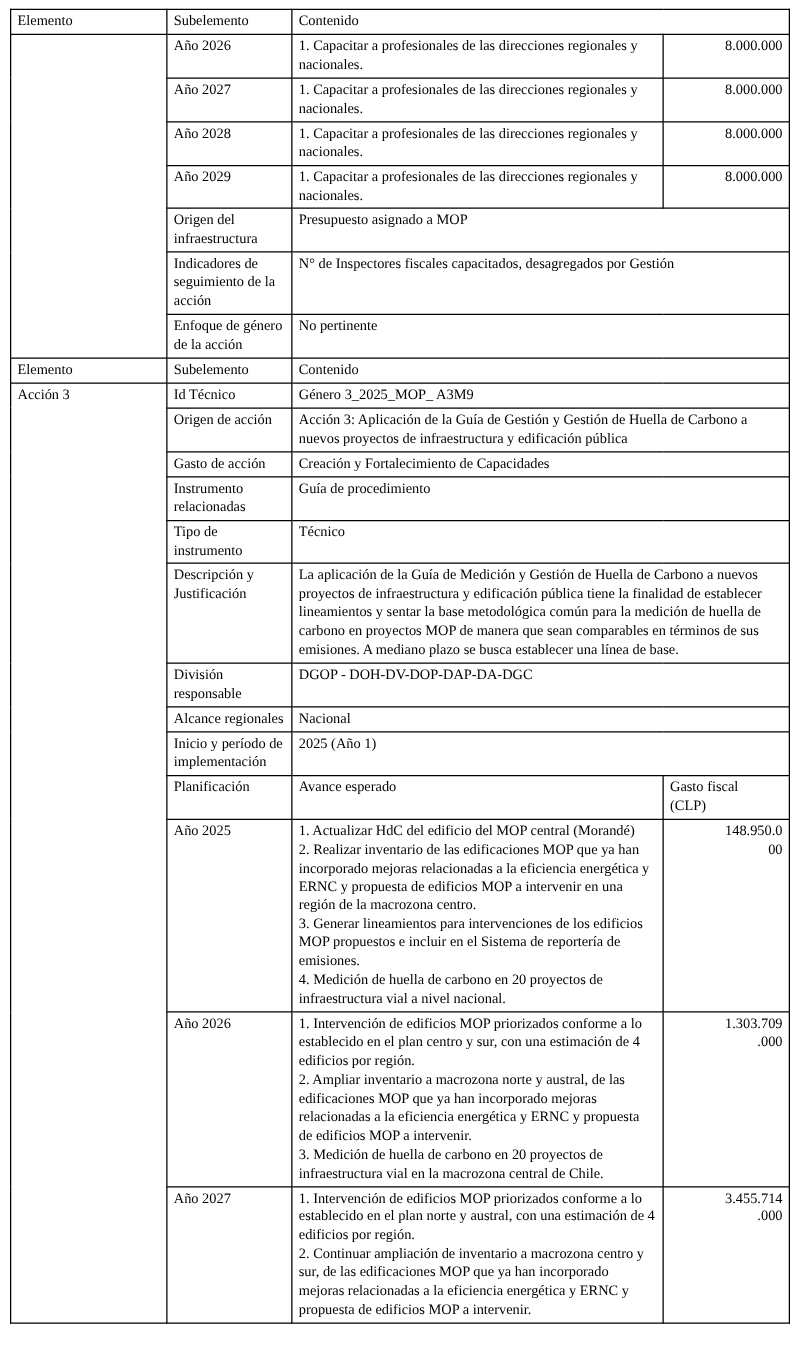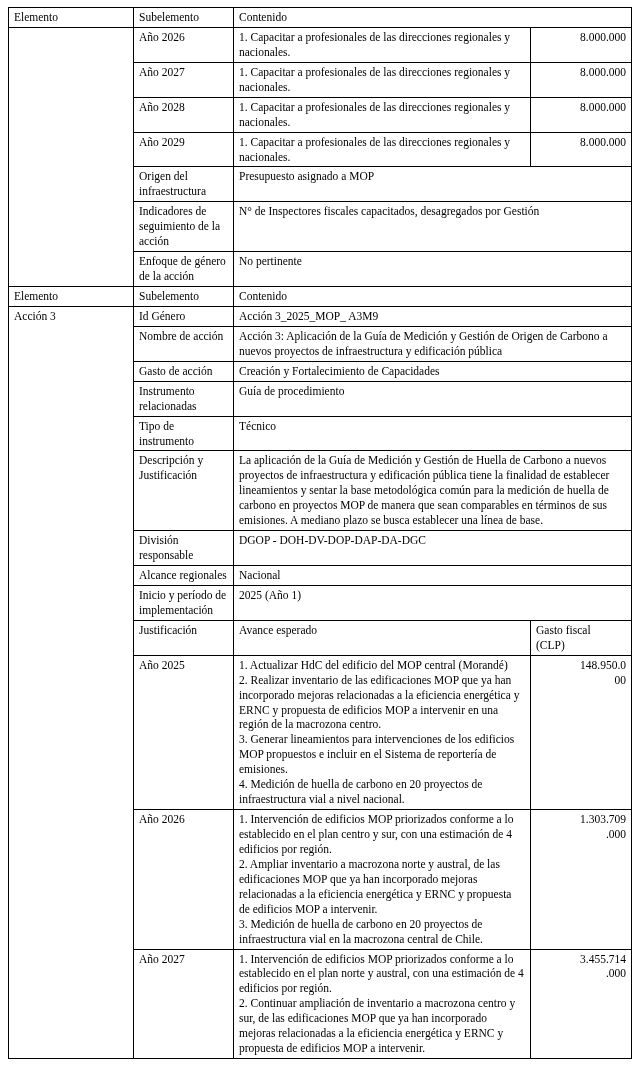--- a/index.html
+++ b/index.html
@@ -89,26 +89,26 @@
   </tr>
 
   <tr>
     <th class="c">Elemento</th>
     <th>Subelemento</th>
     <th class="c" colspan="2">Contenido</th>
   </tr>
 
   <tr>
     <td rowspan="13" class="c b">Acción 3</td>
-    <td>Id Género</td>
-    <td class="c b" colspan="2">Acción 3_2025_MOP_ A3M9</td>
+    <td>Id Técnico</td>
+    <td class="c b" colspan="2">Género 3_2025_MOP_ A3M9</td>
   </tr>
   <tr>
-    <td>Nombre de acción</td>
-    <td class="c" colspan="2">Acción 3: Aplicación de la Guía de Medición y Gestión de Origen de Carbono a nuevos proyectos de infraestructura y edificación pública</td>
+    <td>Origen de acción</td>
+    <td class="c" colspan="2">Acción 3: Aplicación de la Guía de Gestión y Gestión de Huella de Carbono a nuevos proyectos de infraestructura y edificación pública</td>
   </tr>
   <tr>
     <td>Gasto de acción</td>
     <td class="c" colspan="2">Creación y Fortalecimiento de Capacidades</td>
   </tr>
   <tr>
     <td>Instrumento relacionadas</td>
     <td class="c" colspan="2">Guía de procedimiento</td>
   </tr>
   <tr>
@@ -126,21 +126,21 @@
   <tr>
     <td>Alcance regionales</td>
     <td class="c" colspan="2">Nacional</td>
   </tr>
   <tr>
     <td>Inicio y período de implementación</td>
     <td class="c" colspan="2">2025 (Año 1)</td>
   </tr>
 
   <tr>
-    <td class="b">Justificación</td>
+    <td class="b">Planificación</td>
     <td class="b c">Avance esperado</td>
     <td class="b c pre">Gasto fiscal
 (CLP)</td>
   </tr>
 
   <tr>
     <td>Año 2025</td>
     <td class="pre">1. Actualizar HdC del edificio del MOP central (Morandé)
 2. Realizar inventario de las edificaciones MOP que ya han incorporado mejoras relacionadas a la eficiencia energética y ERNC y propuesta de edificios MOP a intervenir en una región de la macrozona centro.
 3. Generar lineamientos para intervenciones de los edificios MOP propuestos e incluir en el Sistema de reportería de emisiones.

